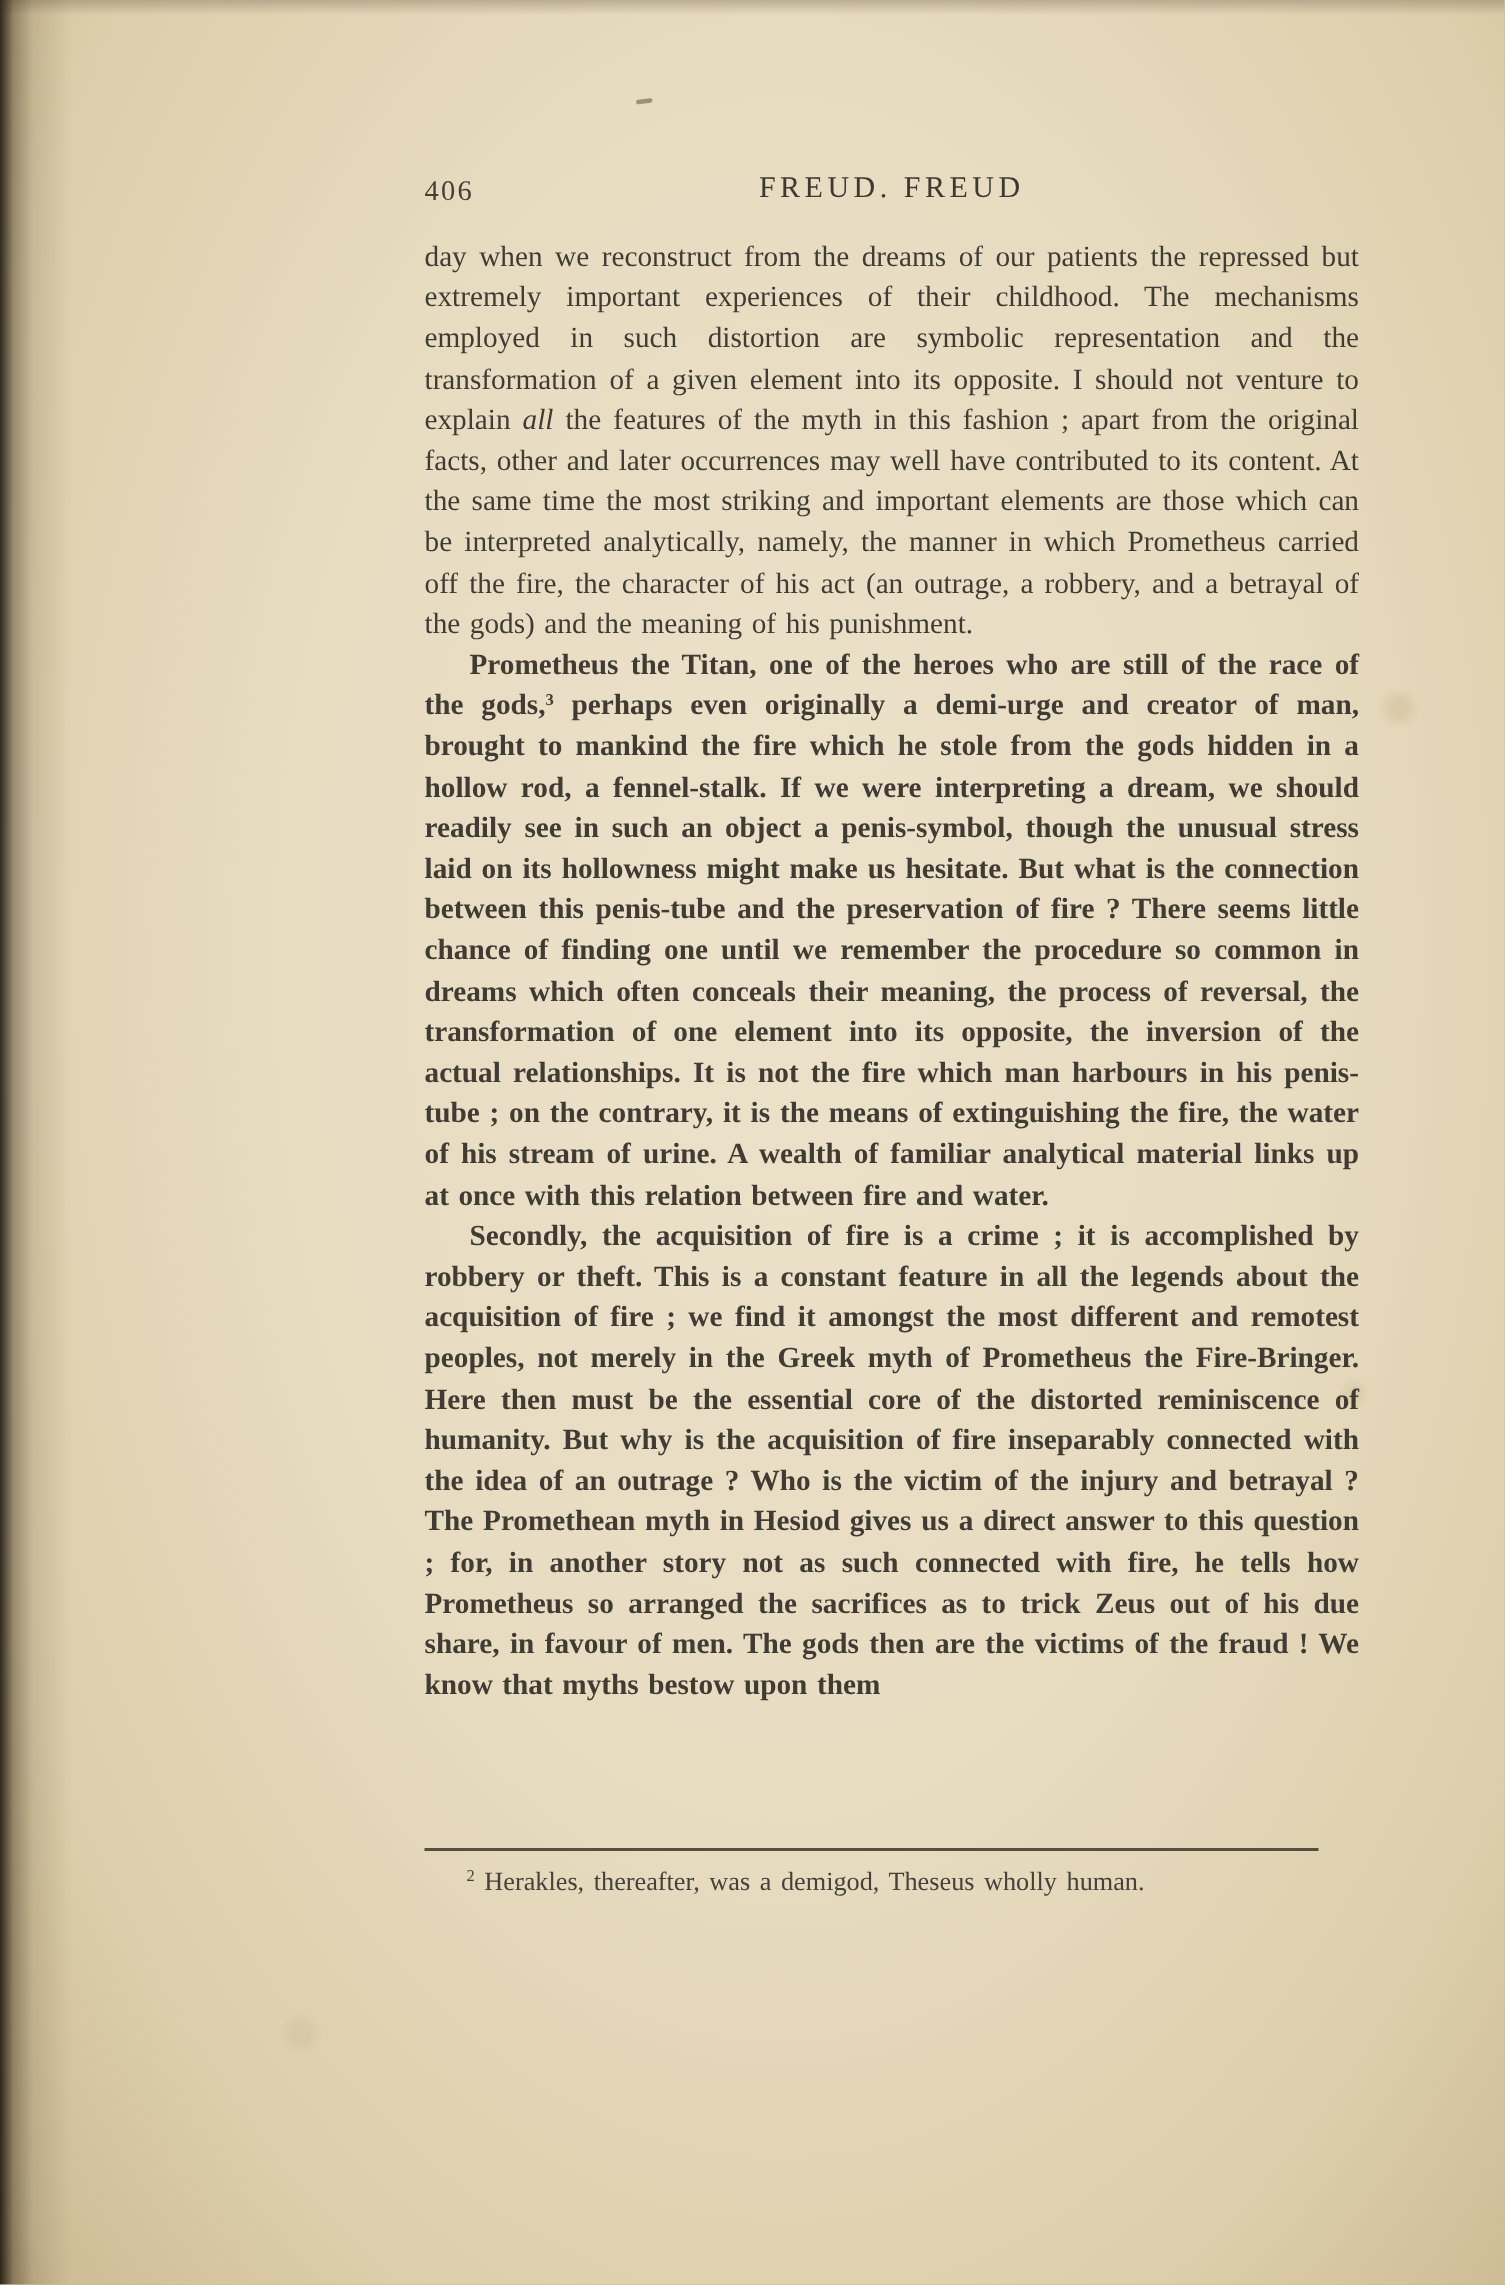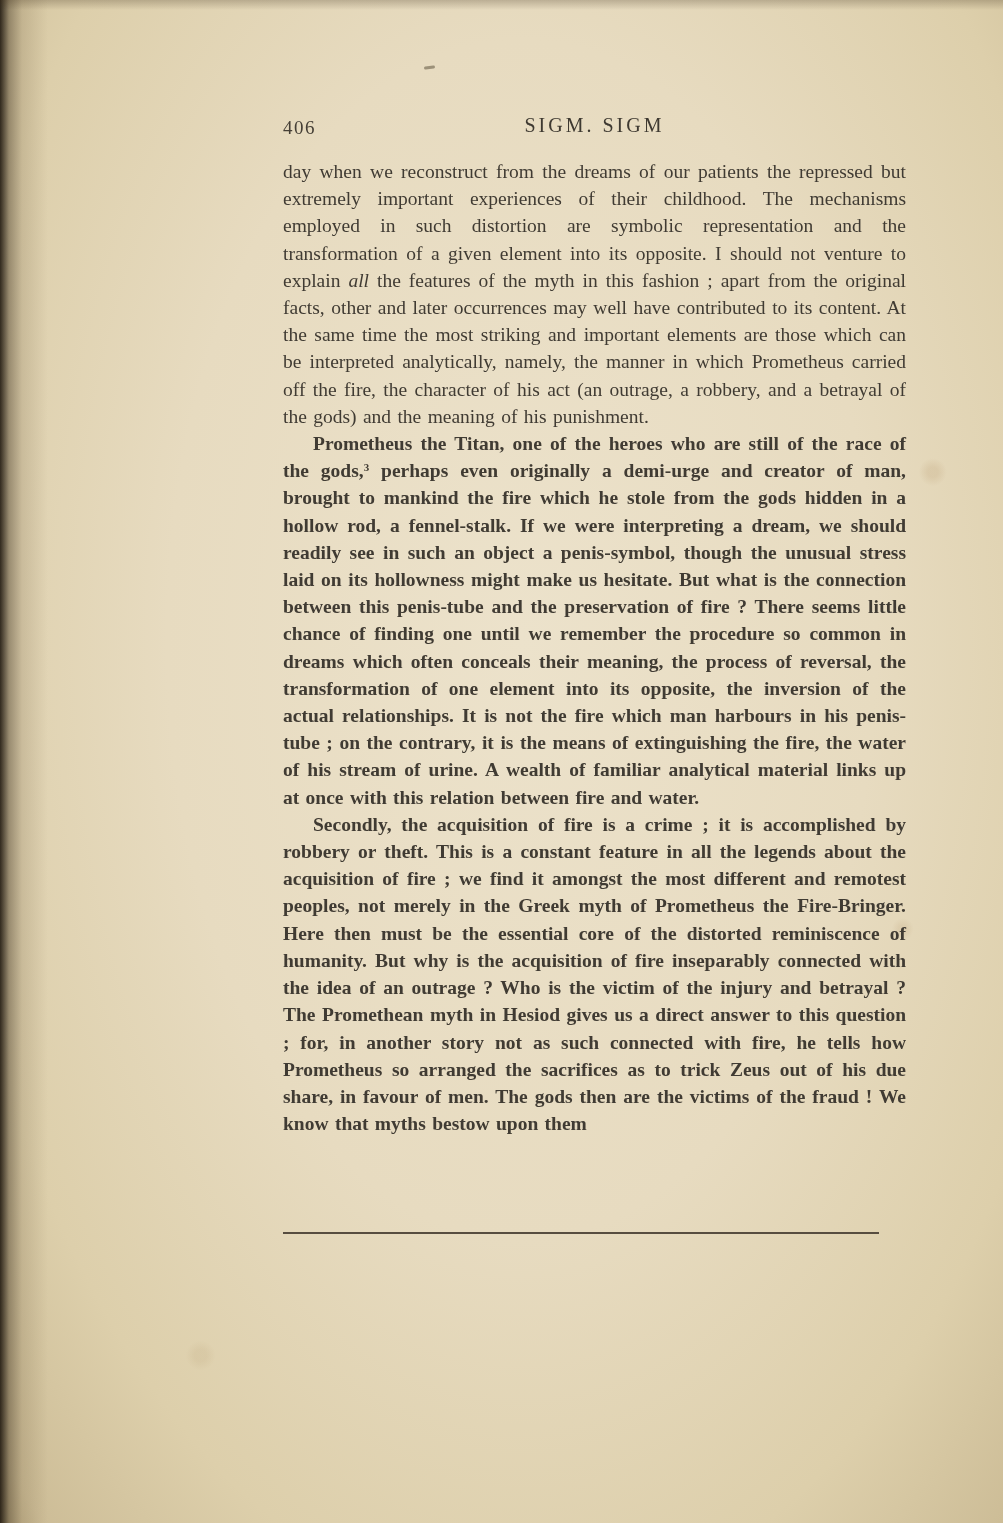--- a/index.html
+++ b/index.html
@@ -69,27 +69,28 @@
 
 <div class="scan">
   <div class="binding-shadow"></div>
   <div class="top-shadow"></div>
   <div class="scan-artifact"></div>
 
   <div class="page-content">
 
     <header class="page-header">
       <span class="page-number">406</span>
-      <span class="running-title">SIGM. SIGM</span>
+      <span class="running-title">FREUD. FREUD</span>
     </header>
 
     <main class="body-text" id="paragraphs">
         <p class="para"><span>day when we reconstruct from the dreams of our patients the repressed but extremely important experiences of their childhood. The mechanisms employed in such distortion are symbolic representation and the transformation of a given element into its opposite. I should not venture to explain </span><em>all</em><span> the features of the myth in this fashion ; apart from the original facts, other and later occurrences may well have contributed to its content. At the same time the most striking and important elements are those which can be interpreted analytically, namely, the manner in which Prometheus carried off the fire, the character of his act (an outrage, a robbery, and a betrayal of the gods) and the meaning of his punishment.</span></p>
         <p class="para indent"><span>Prometheus the Titan, one of the heroes who are still of the race of the gods,</span><sup>3</sup><span> perhaps even originally a demi-urge and creator of man, brought to mankind the fire which he stole from the gods hidden in a hollow rod, a fennel-stalk. If we were interpreting a dream, we should readily see in such an object a penis-symbol, though the unusual stress laid on its hollowness might make us hesitate. But what is the connection between this penis-tube and the preservation of fire ? There seems little chance of finding one until we remember the procedure so common in dreams which often conceals their meaning, the process of reversal, the transformation of one element into its opposite, the inversion of the actual relationships. It is not the fire which man harbours in his penis-tube ; on the contrary, it is the means of extinguishing the fire, the water of his stream of urine. A wealth of familiar analytical material links up at once with this relation between fire and water.</span></p>
         <p class="para indent"><span>Secondly, the acquisition of fire is a crime ; it is accomplished by robbery or theft. This is a constant feature in all the legends about the acquisition of fire ; we find it amongst the most different and remotest peoples, not merely in the Greek myth of Prometheus the Fire-Bringer. Here then must be the essential core of the distorted reminiscence of humanity. But why is the acquisition of fire inseparably connected with the idea of an outrage ? Who is the victim of the injury and betrayal ? The Promethean myth in Hesiod gives us a direct answer to this question ; for, in another story not as such connected with fire, he tells how Prometheus so arranged the sacrifices as to trick Zeus out of his due share, in favour of men. The gods then are the victims of the fraud ! We know that myths bestow upon them</span></p>
       </main>
 
     <div class="footnote-block">
       <div class="footnote-rule"></div>
+      <p class="footnote"><sup>2</sup> <span>Herakles, thereafter, was a demigod, Theseus wholly human.</span></p>
     </div>
 
   </div>
 </div>
 
 </body></html>

